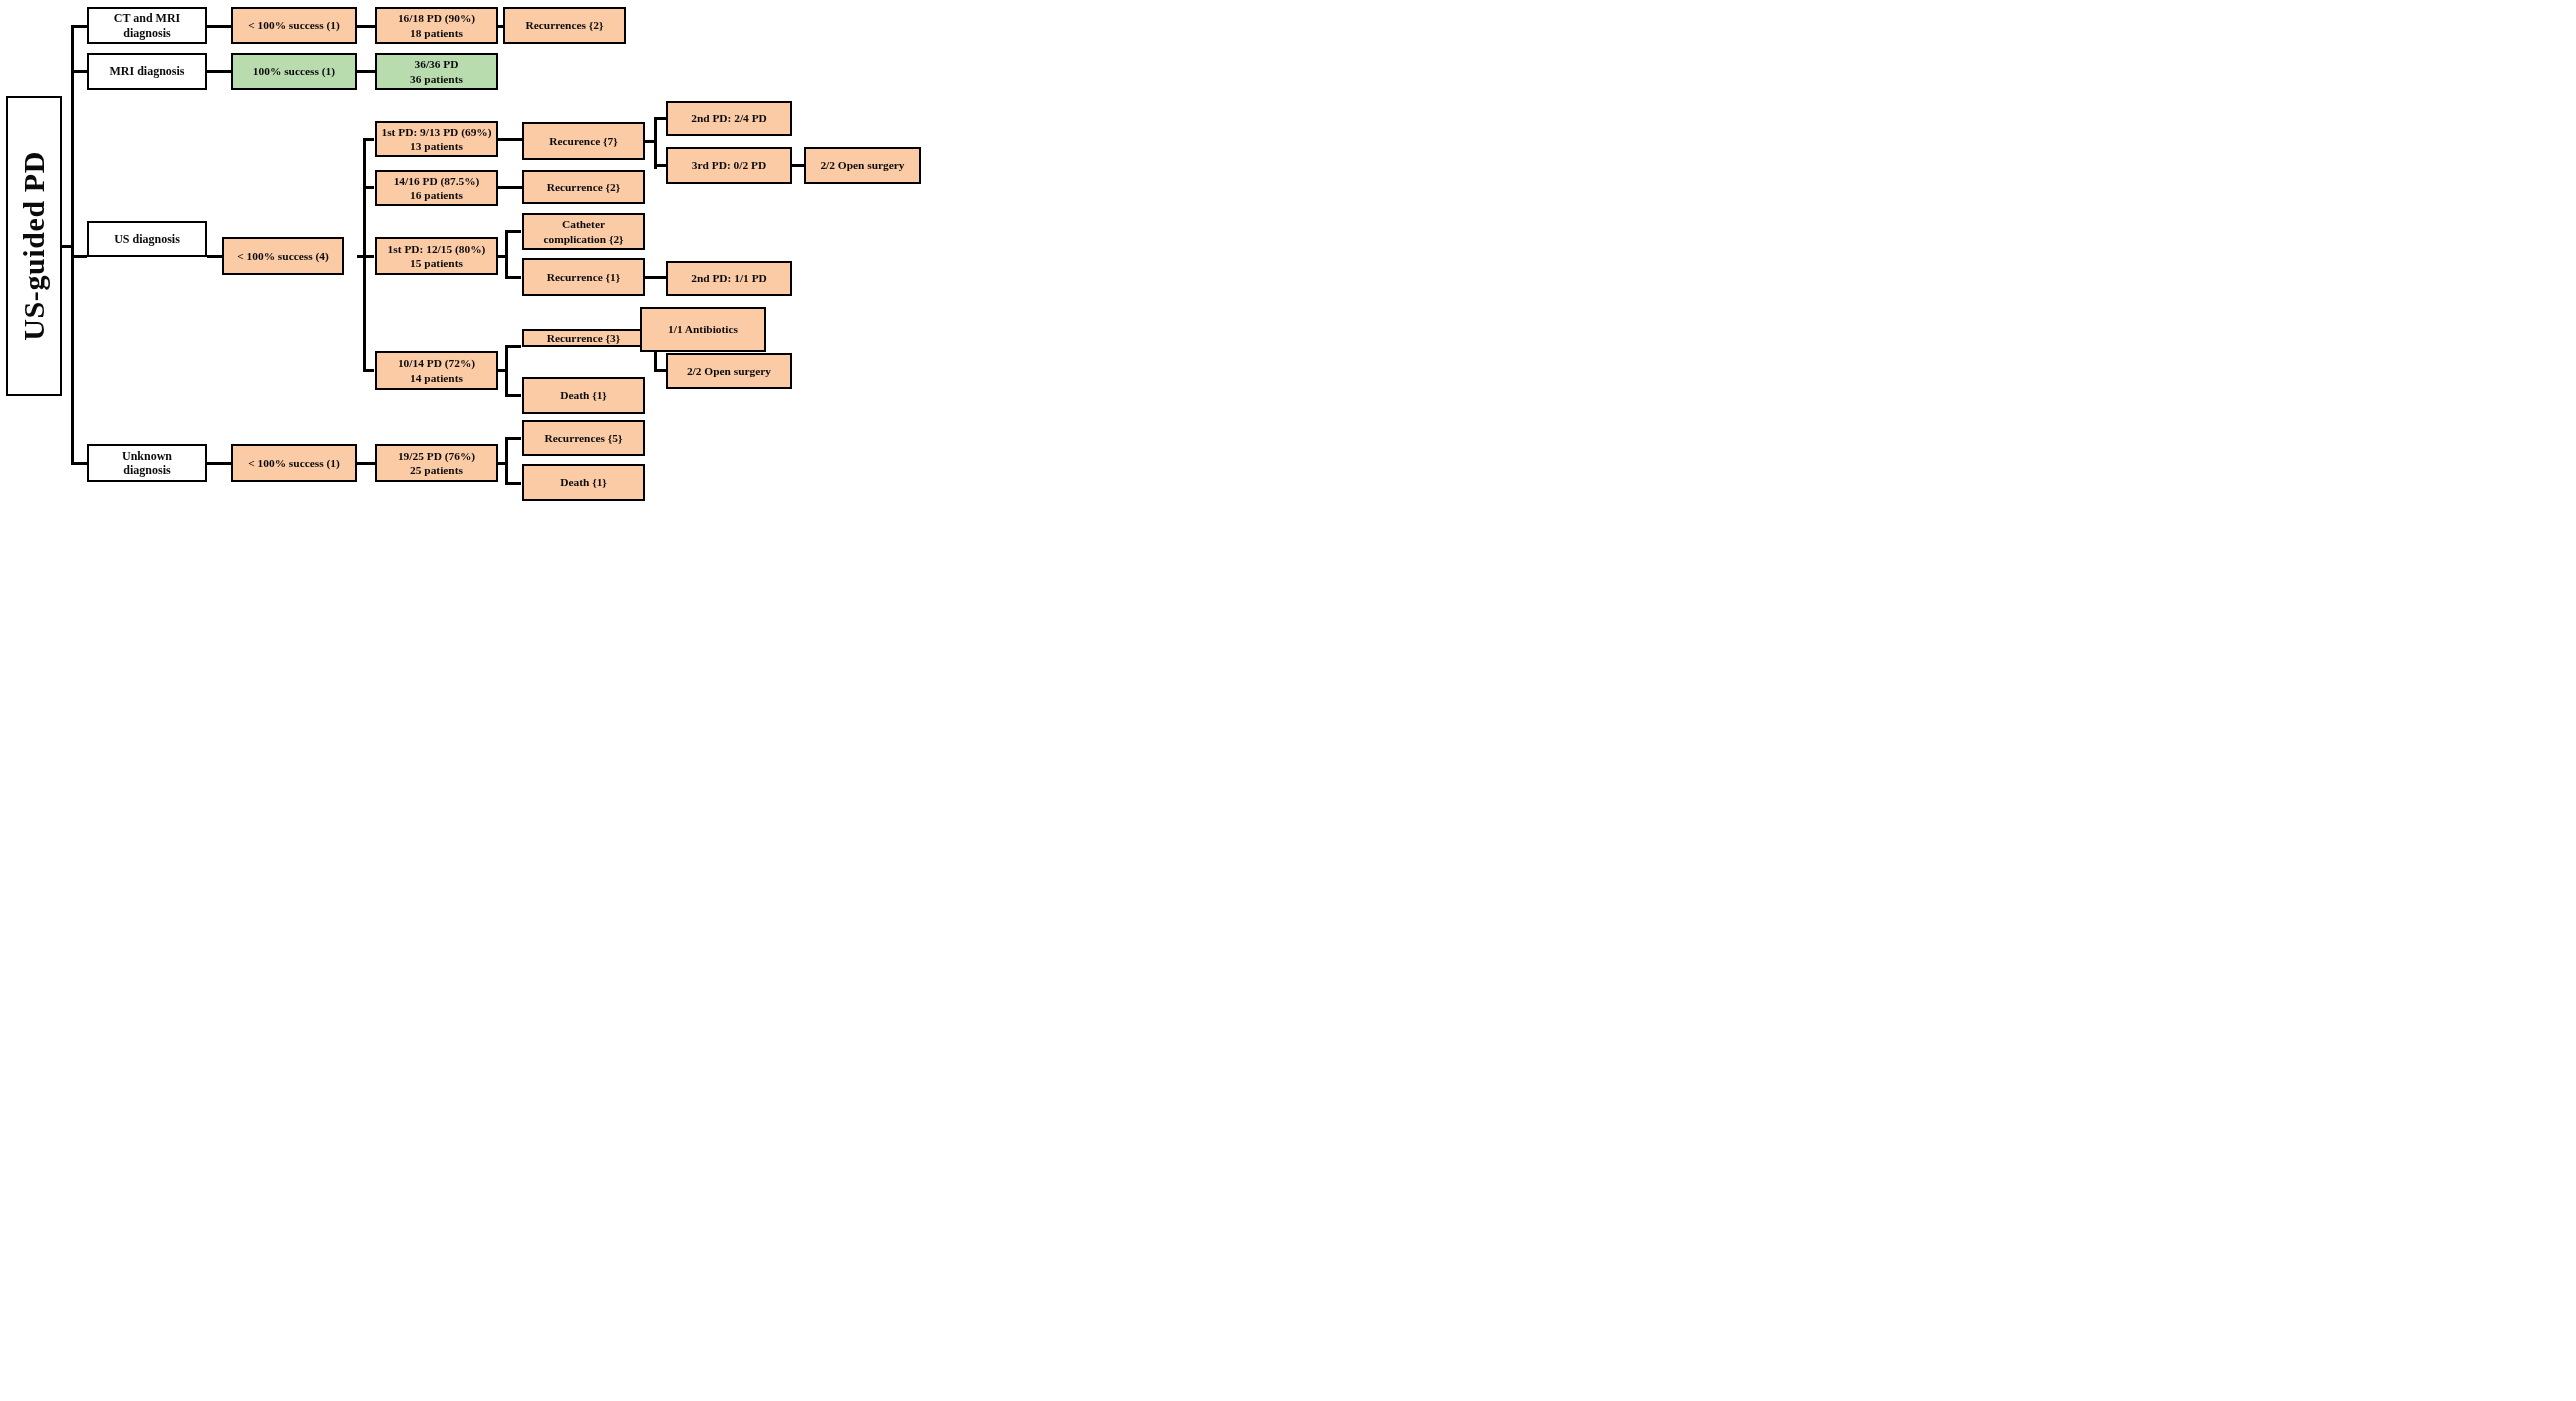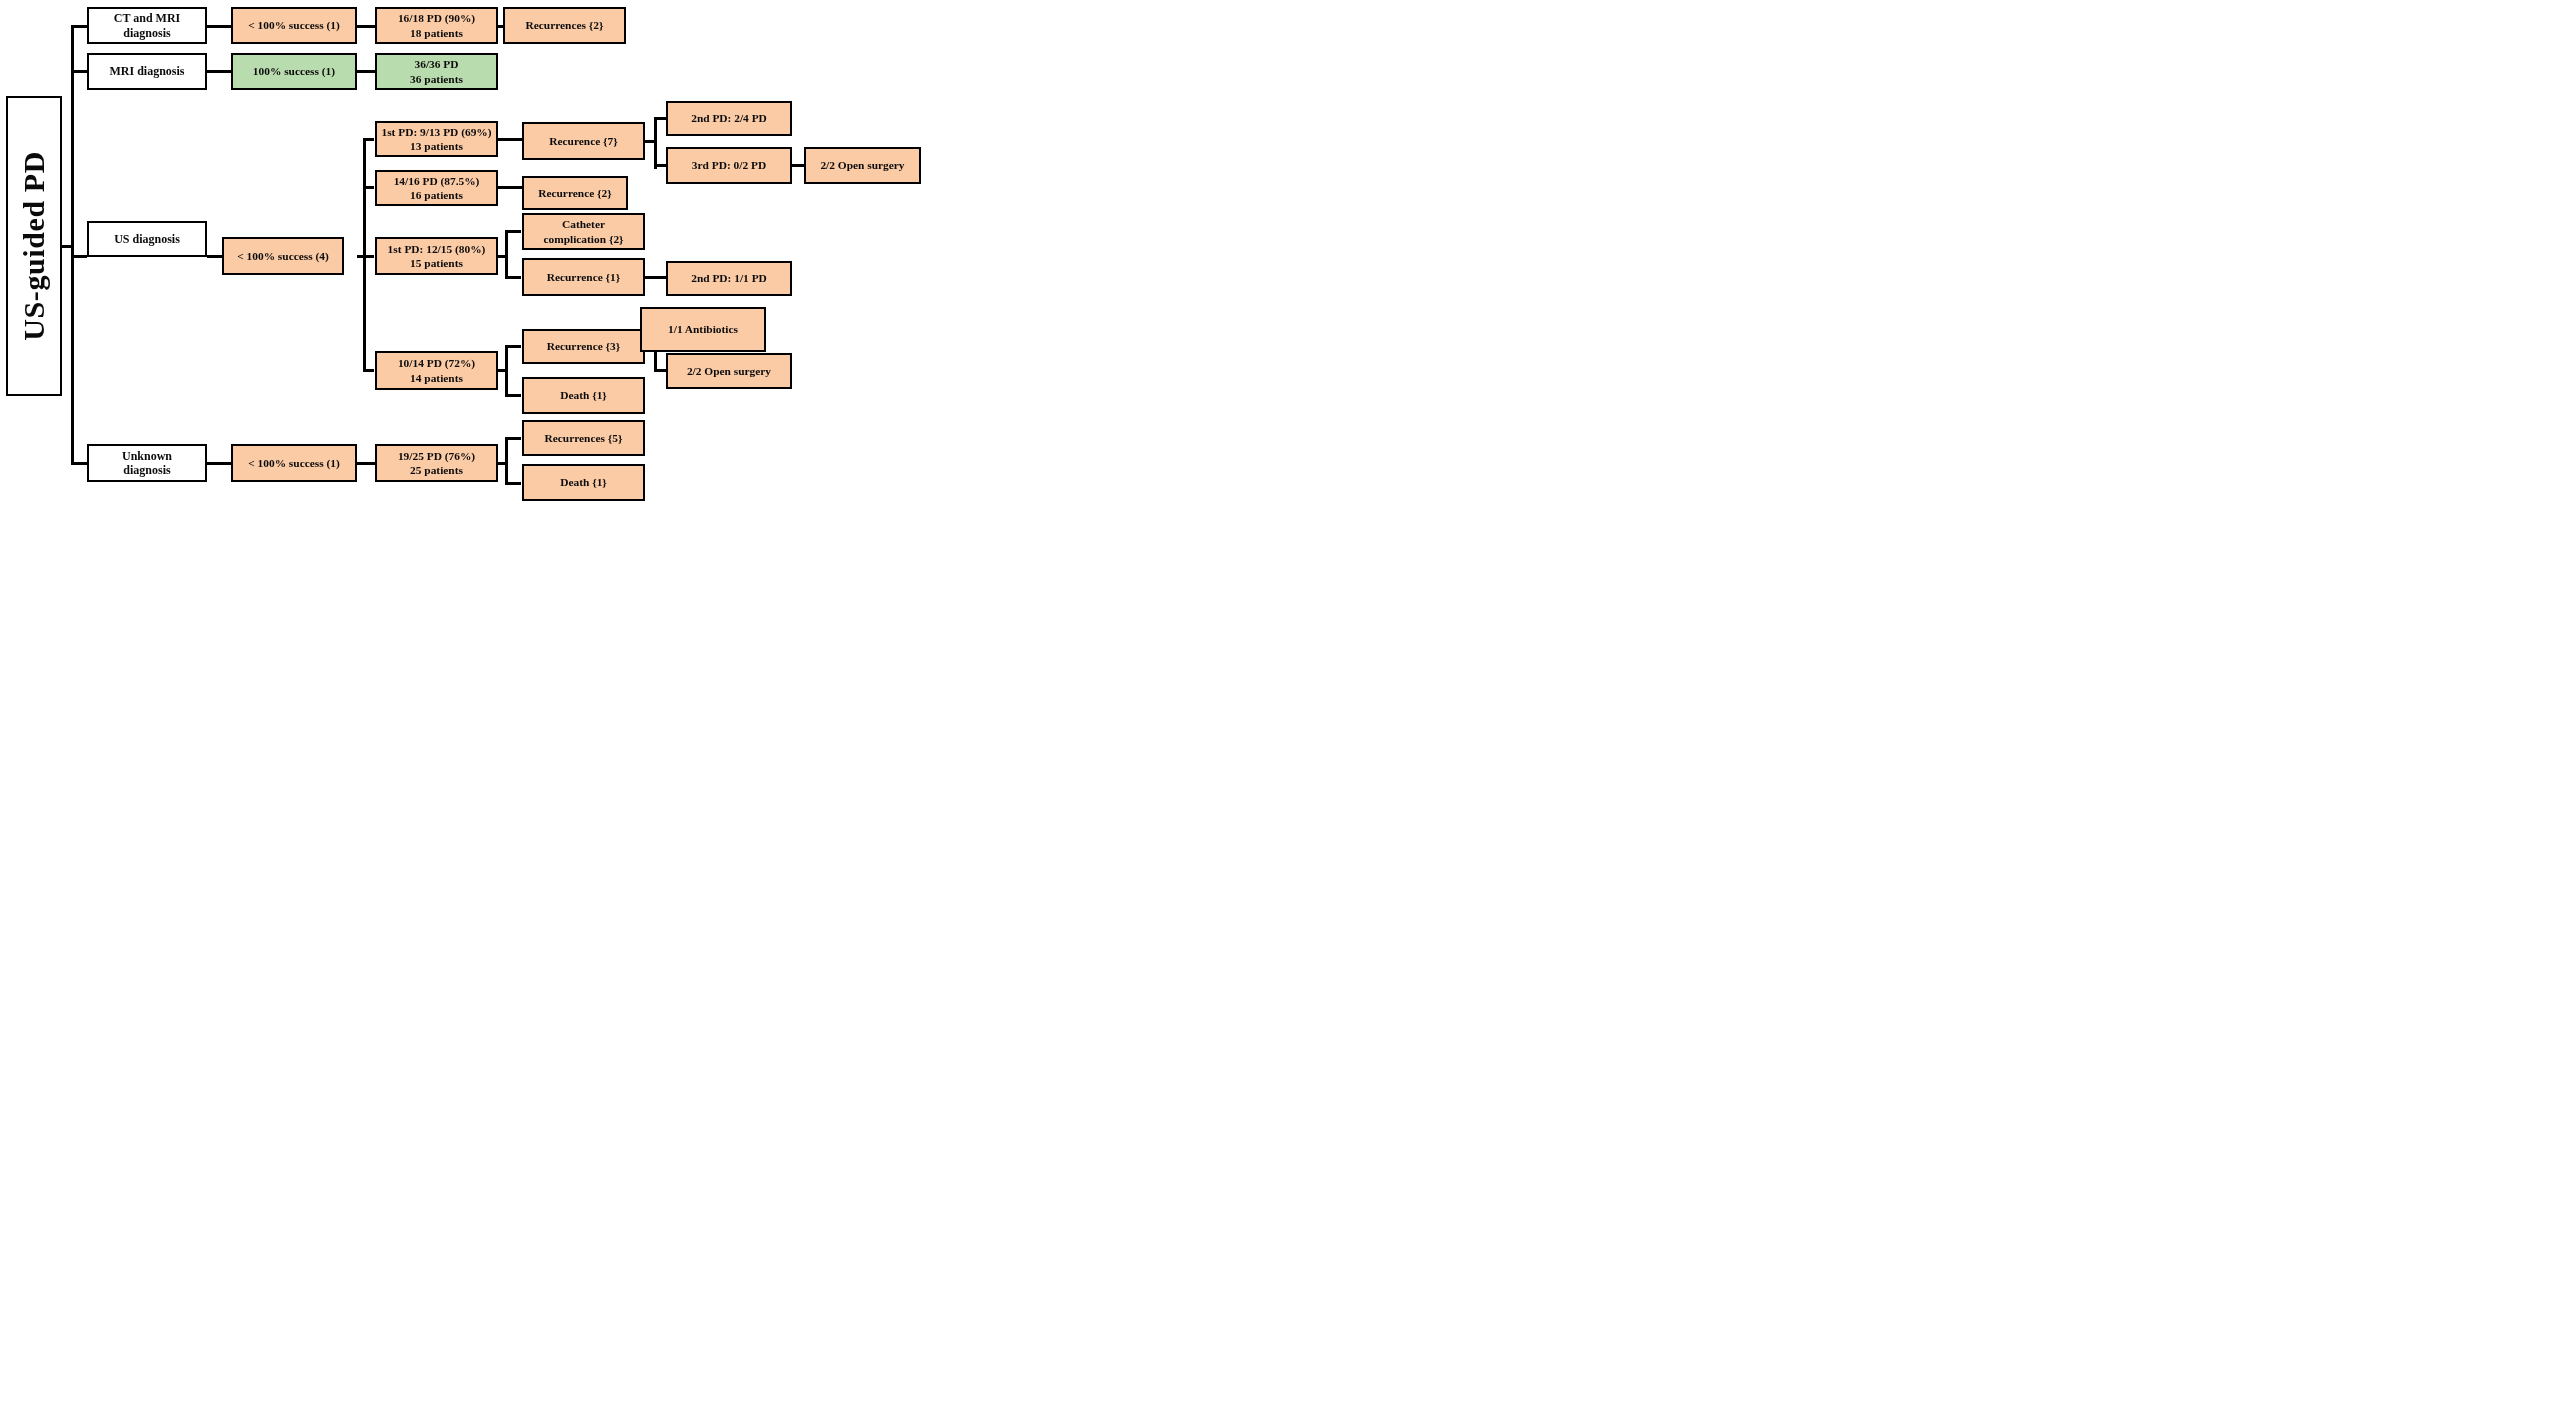--- a/index.html
+++ b/index.html
@@ -128,21 +128,21 @@
   <div class="ln h" style="left:792px;top:164px;width:12px"></div>
   <div class="node peach" style="left:804px;top:147px;width:117px;height:37px">
     <span>2/2 Open surgery</span>
   </div>
 
   <div class="node peach" style="left:375px;top:170px;width:123px;height:36px">
     <span>14/16 PD (87.5%)</span>
     <span>16 patients</span>
   </div>
   <div class="ln h" style="left:498px;top:186px;width:24px"></div>
-  <div class="node peach" style="left:522px;top:176px;width:106px;height:34px">
+  <div class="node peach" style="left:522px;top:170px;width:123px;height:34px">
     <span>Recurrence {2}</span>
   </div>
 
   <div class="node peach" style="left:375px;top:237px;width:123px;height:38px">
     <span>1st PD: 12/15 (80%)</span>
     <span>15 patients</span>
   </div>
   <div class="ln h" style="left:498px;top:255px;width:10.2px"></div>
   <div class="ln v" style="left:505px;top:230px;height:49px"></div>
   <div class="ln h" style="left:505px;top:230px;width:16px"></div>
@@ -160,21 +160,21 @@
   </div>
 
   <div class="node peach" style="left:375px;top:351px;width:123px;height:39px">
     <span>10/14 PD (72%)</span>
     <span>14 patients</span>
   </div>
   <div class="ln h" style="left:498px;top:369px;width:10.2px"></div>
   <div class="ln v" style="left:505px;top:345px;height:52px"></div>
   <div class="ln h" style="left:505px;top:345px;width:16px"></div>
   <div class="ln h" style="left:505px;top:394px;width:16px"></div>
-  <div class="node peach" style="left:522px;top:329px;width:123px;height:35px">
+  <div class="node peach" style="left:522px;top:329px;width:123px;height:18px">
     <span>Recurrence {3}</span>
   </div>
   <div class="ln h" style="left:645px;top:345px;width:12px"></div>
   <div class="ln v" style="left:654px;top:323px;height:49px"></div>
   <div class="ln h" style="left:654px;top:323px;width:12px"></div>
   <div class="ln h" style="left:654px;top:369px;width:12px"></div>
   <div class="node peach" style="left:640px;top:307px;width:126px;height:45px">
     <span>1/1 Antibiotics</span>
   </div>
   <div class="node peach" style="left:666px;top:353px;width:126px;height:36px">

